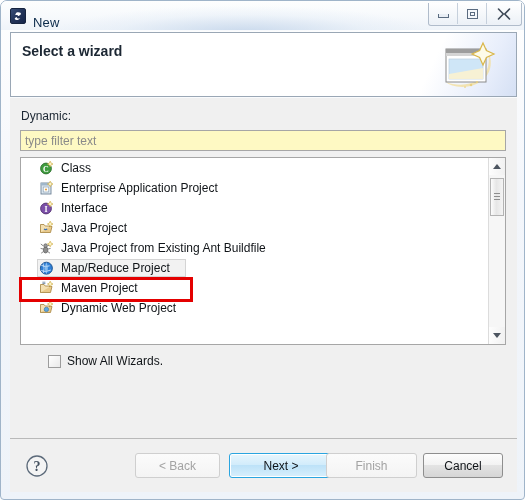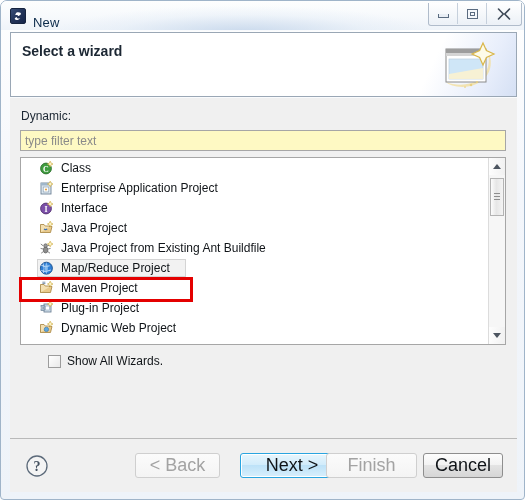--- a/index.html
+++ b/index.html
@@ -304,21 +304,21 @@
     position: absolute;
     left: 15px; top: 15px;
     width: 24px; height: 24px;
   }
   .dlg-btn {
     position: absolute;
     top: 14px;
     height: 25px;
     box-sizing: border-box;
     font-family: "Liberation Sans", sans-serif;
-    font-size: 18px;
+    font-size: 12px;
     display: flex;
     align-items: center;
     justify-content: center;
     border-radius: 3px;
     white-space: nowrap;
   }
   .dlg-btn.normal {
     background: linear-gradient(to bottom, #fdfdfd 0%, #f2f2f2 48%, #e3e3e3 50%, #d6d6d6 100%);
     border: 1px solid #8e8e8e;
     color: #101418;
@@ -329,21 +329,21 @@
     color: #a3a3a3;
   }
   .dlg-btn.default {
     background: linear-gradient(to bottom, #e8f6fd 0%, #d2ecfb 46%, #bde2f8 50%, #d8effc 100%);
     border: 1px solid #2aa5e0;
     box-shadow: inset 0 0 0 1px #ffffff;
     color: #101418;
     font-weight: normal;
   }
   #btn-back   { left: 125px; width: 85px; }
-  #btn-next   { left: 230px; width: 104px; }
+  #btn-next   { left: 219px; width: 104px; }
   #btn-finish { left: 316px; width: 91px; }
   #btn-cancel { left: 413px; width: 80px; }
 </style>
 </head>
 <body>
 
 <div id="window-frame">
 
   <div id="titlebar-glass"></div>
 
@@ -463,30 +463,20 @@
             <span class="row-icon"><svg width="16" height="16" viewBox="0 0 16 16">
                 <path d="M1.5 12.5 L3 6.5 L13 6.5 L11.5 12.5 Z" fill="#e8c98b" stroke="#a5813c" stroke-width="0.8"></path>
                 <path d="M1.5 12.5 L1.5 4.5 L5 4.5 L6.2 6 L10.5 6 L10.5 7" fill="#f4e0b2" stroke="#a5813c" stroke-width="0.8"></path>
                 <path d="M3.4 3.6 L6.4 3.6 M3.4 2.2 L6.4 2.2" stroke="#6f86a0" stroke-width="0.9"></path>
                 <path d="M11.2 1.2 L12.1 3.1 L14 4 L12.1 4.9 L11.2 6.8 L10.3 4.9 L8.4 4 L10.3 3.1 Z" fill="#fdf5c8" stroke="#c9a43a" stroke-width="0.6"></path>
               </svg></span>
             <span class="row-label">Maven Project</span>
           </div>
           <div class="list-row">
             <span class="row-icon"><svg width="16" height="16" viewBox="0 0 16 16">
-                <rect x="5" y="4" width="7" height="8" fill="#d6e4f0" stroke="#6d8296" stroke-width="0.9"></rect>
-                <rect x="2" y="5.4" width="3.2" height="1.8" fill="#b8cde0" stroke="#6d8296" stroke-width="0.7"></rect>
-                <rect x="2" y="8.8" width="3.2" height="1.8" fill="#b8cde0" stroke="#6d8296" stroke-width="0.7"></rect>
-                <rect x="6.6" y="6" width="3.8" height="4" fill="#ffffff" stroke="#8aa0b3" stroke-width="0.6"></rect>
-                <path d="M11.2 1.2 L12.1 3.1 L14 4 L12.1 4.9 L11.2 6.8 L10.3 4.9 L8.4 4 L10.3 3.1 Z" fill="#fdf5c8" stroke="#c9a43a" stroke-width="0.6"></path>
-              </svg></span>
-            <span class="row-label">Plug-in Project</span>
-          </div>
-          <div class="list-row">
-            <span class="row-icon"><svg width="16" height="16" viewBox="0 0 16 16">
                 <path d="M1.5 12.5 L3 6.5 L13 6.5 L11.5 12.5 Z" fill="#e8c98b" stroke="#a5813c" stroke-width="0.8"></path>
                 <path d="M1.5 12.5 L1.5 4.5 L5 4.5 L6.2 6 L10.5 6 L10.5 7" fill="#f4e0b2" stroke="#a5813c" stroke-width="0.8"></path>
                 <circle cx="7.4" cy="9.4" r="2.2" fill="#5fa8e0" stroke="#2f6fa8" stroke-width="0.6"></circle>
                 <path d="M11.2 1.2 L12.1 3.1 L14 4 L12.1 4.9 L11.2 6.8 L10.3 4.9 L8.4 4 L10.3 3.1 Z" fill="#fdf5c8" stroke="#c9a43a" stroke-width="0.6"></path>
               </svg></span>
             <span class="row-label">Dynamic Web Project</span>
           </div>
         </div>
 
       <div id="list-scrollbar">

